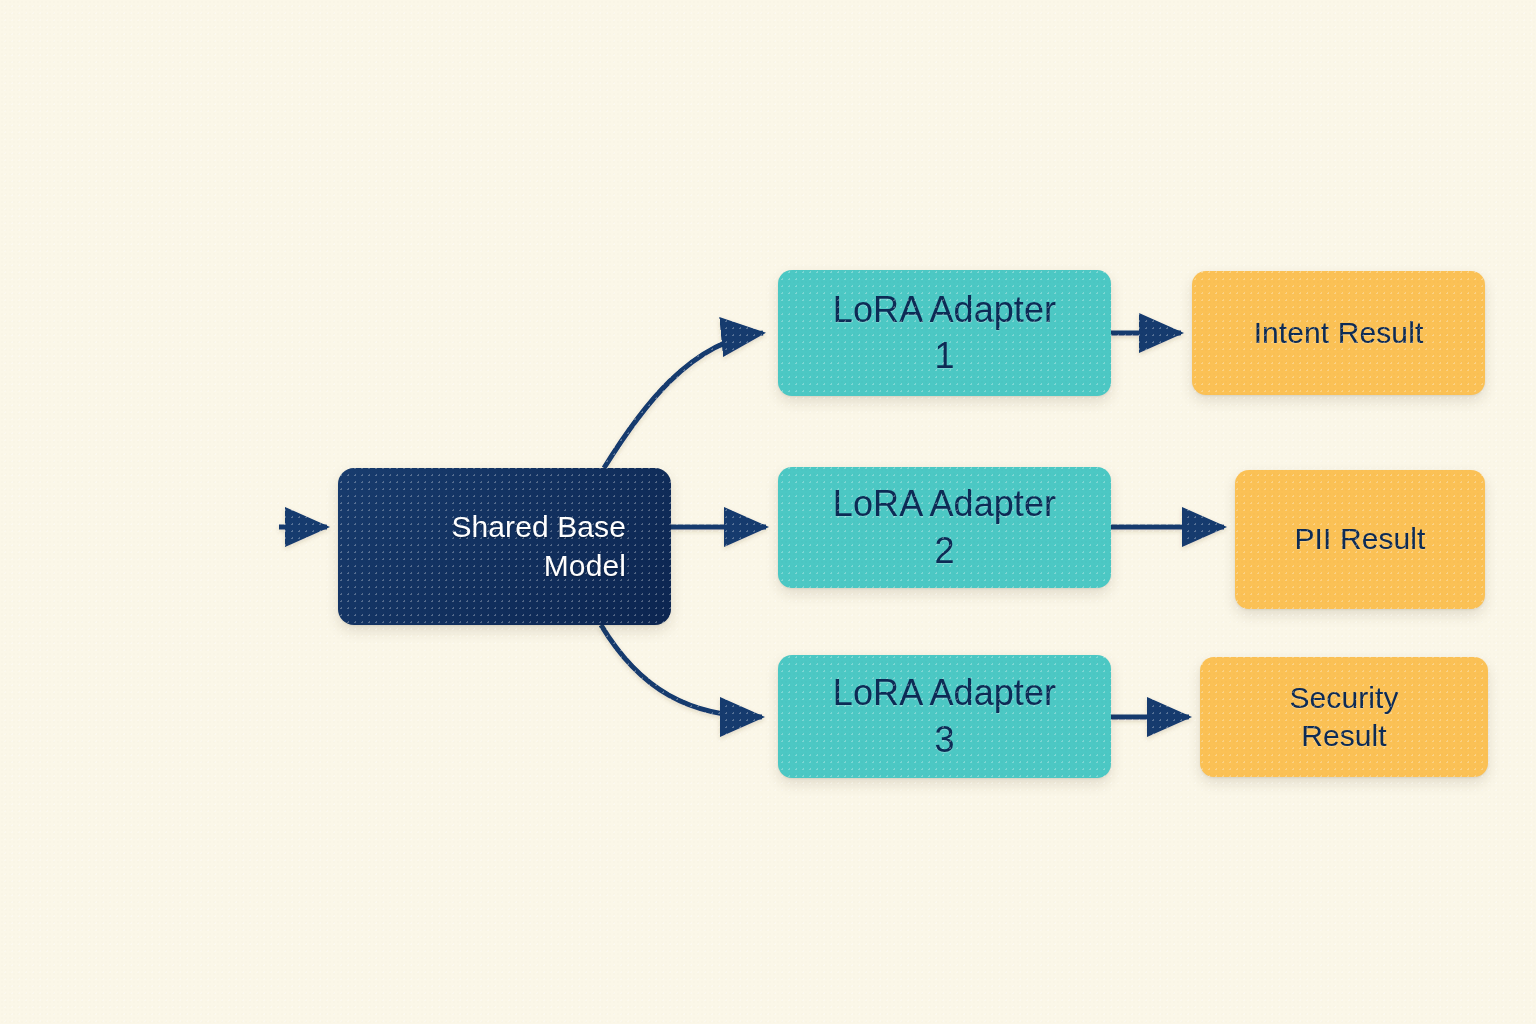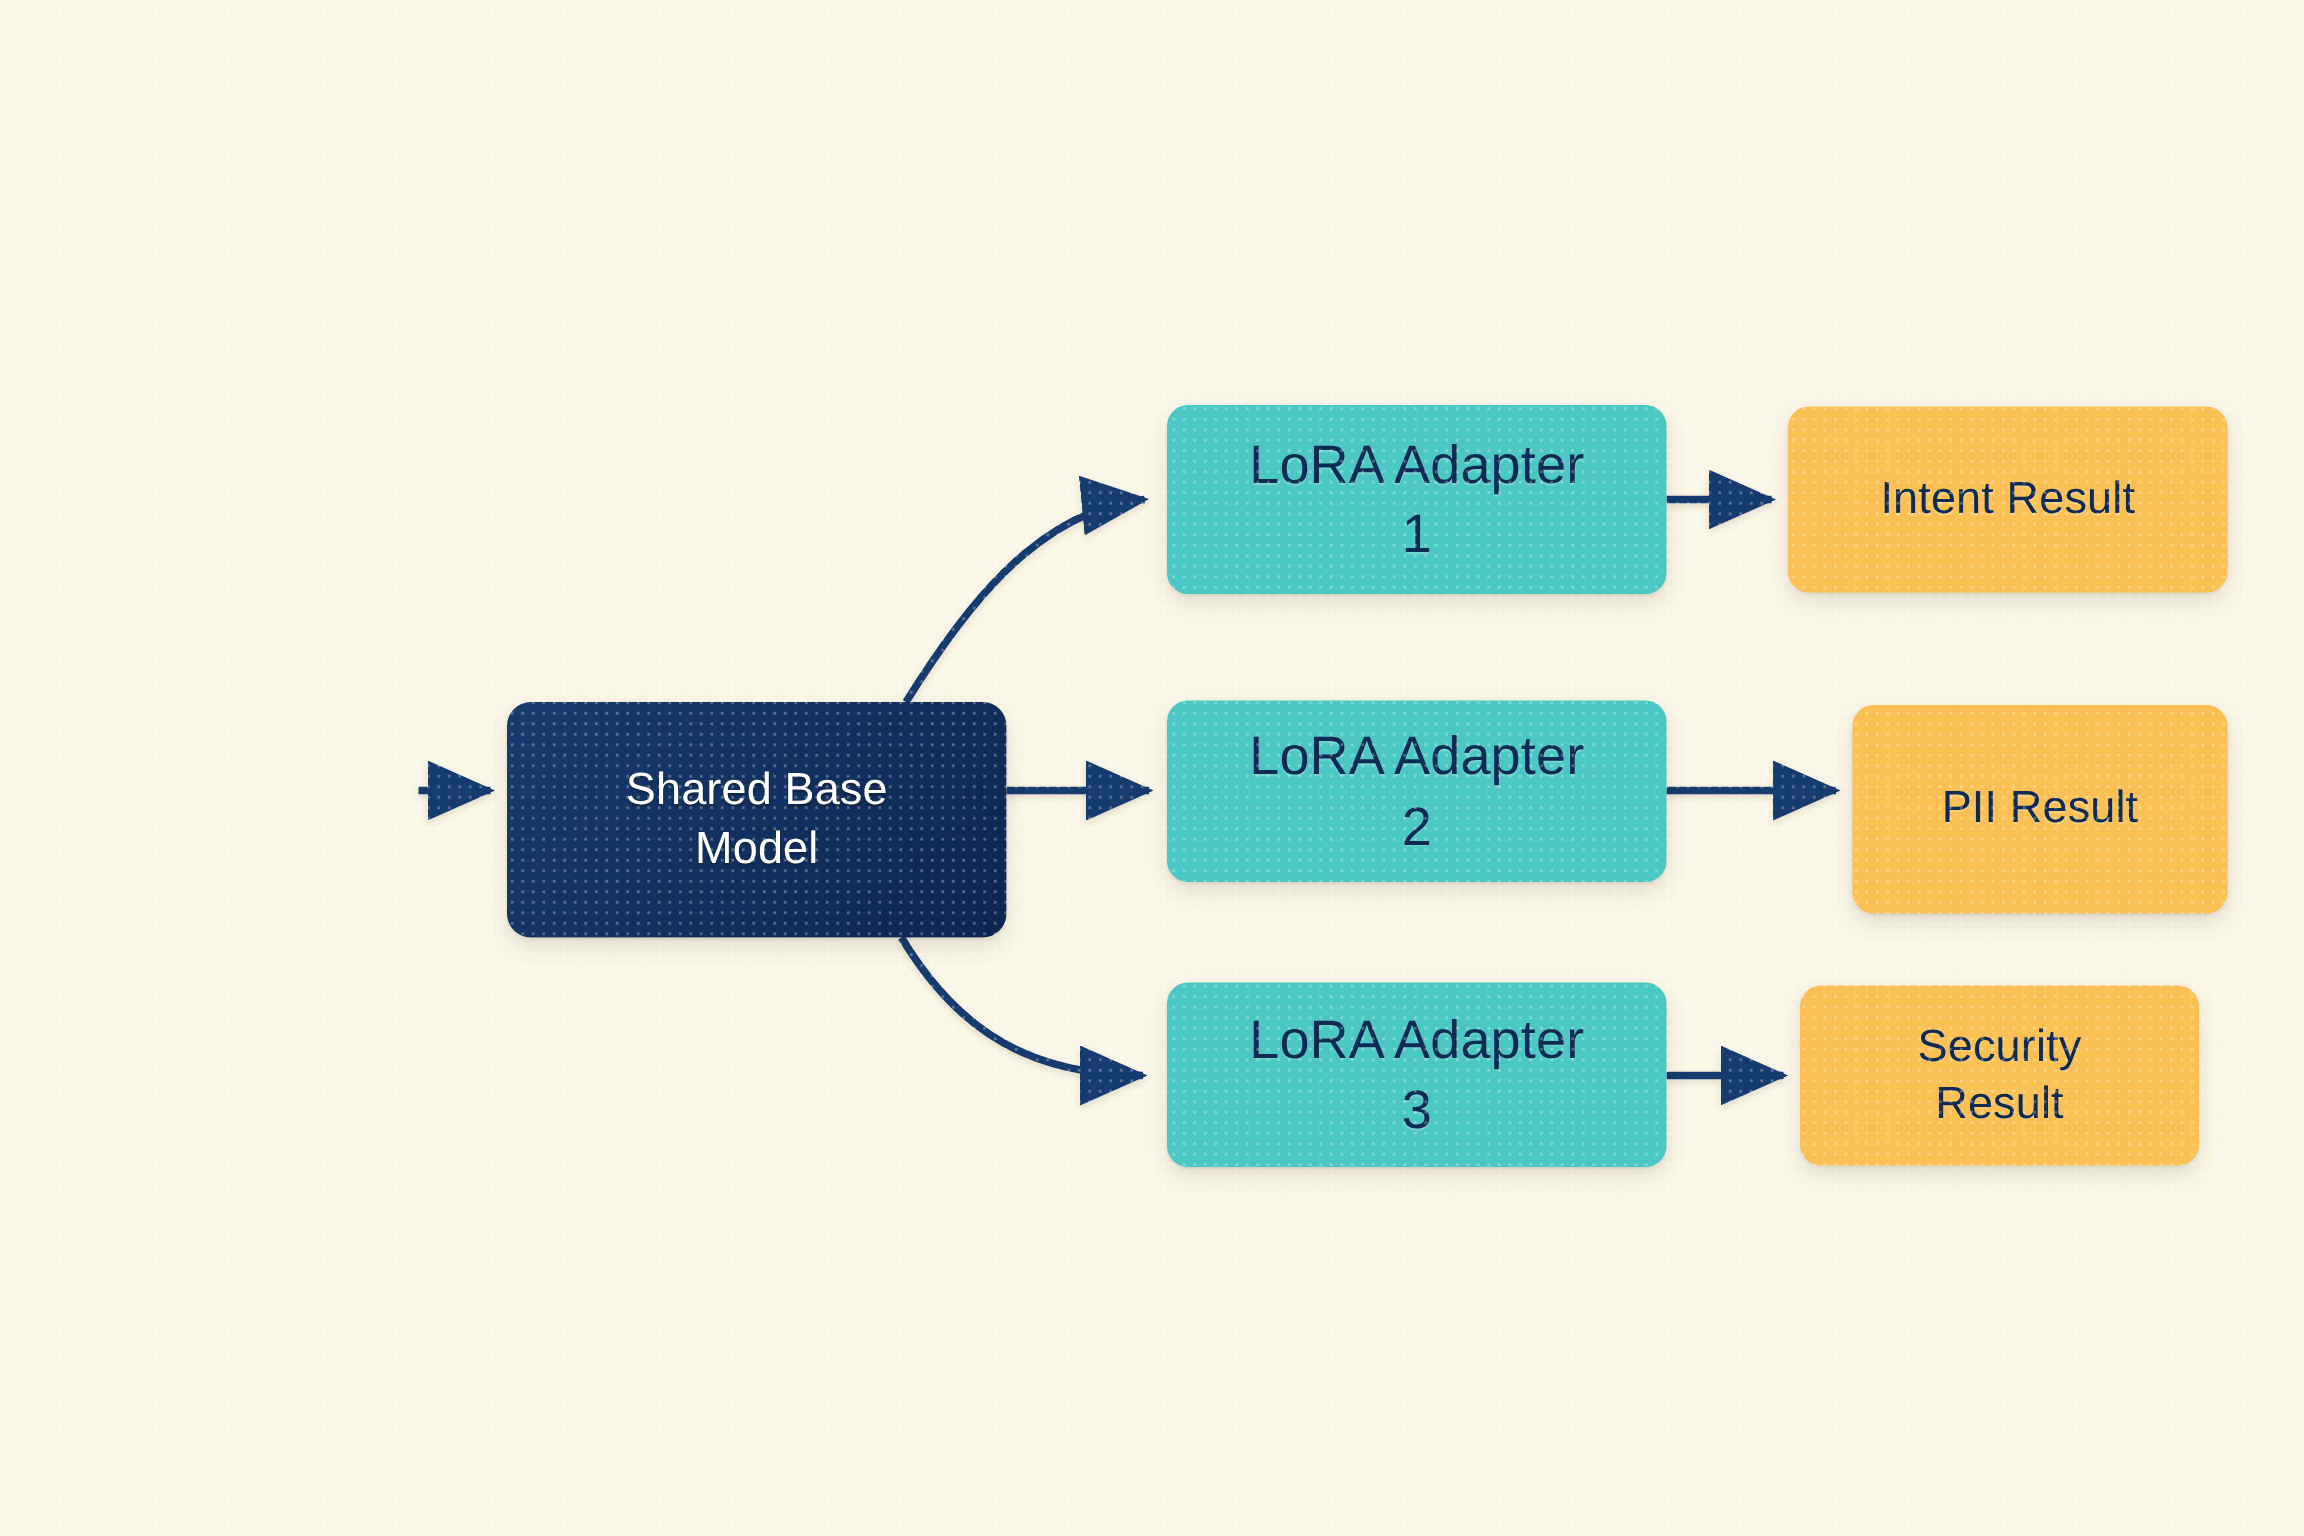--- a/index.html
+++ b/index.html
@@ -34,21 +34,21 @@
     align-items: center;
     border-radius: 14px;
     box-shadow: 0 6px 14px rgba(60,50,20,.13), 0 1px 2px rgba(60,50,20,.08);
   }
   .node .label {
     width: 100%;
     line-height: 1.28;
     letter-spacing: .1px;
   }
   .node.center .label { text-align: center; }
-  .node.left .label   { text-align: center; }
+  .node.left .label   { text-align: right; }
 
   
   #node-input {
     left: 35px;  top: 468px;  width: 244px; height: 118px;
     background: #9b59c6;
     padding: 0 26px;
   }
   #node-input .label {
     color: #ffffff; font-size: 30px; font-weight: 400;
     text-shadow: 0 1px 2px rgba(40,20,60,.28);
@@ -80,21 +80,21 @@
   .result {
     background: #fbc155;
     padding: 0 50px;
   }
   .result .label {
     color: #0d2b55; font-size: 30px; font-weight: 400;
     text-shadow: 0 1px 1px rgba(255,255,255,.25);
   }
   #node-result-1 { left: 1192px; top: 271px; width: 293px; height: 124px; }
   #node-result-2 { left: 1235px; top: 470px; width: 250px; height: 139px; }
-  #node-result-3 { left: 1200px; top: 657px; width: 266px; height: 120px; }
+  #node-result-3 { left: 1200px; top: 657px; width: 288px; height: 120px; }
 
   #edges {
     position: absolute;
     inset: 0;
     pointer-events: none;
   }
 </style>
 </head>
 <body>
 

